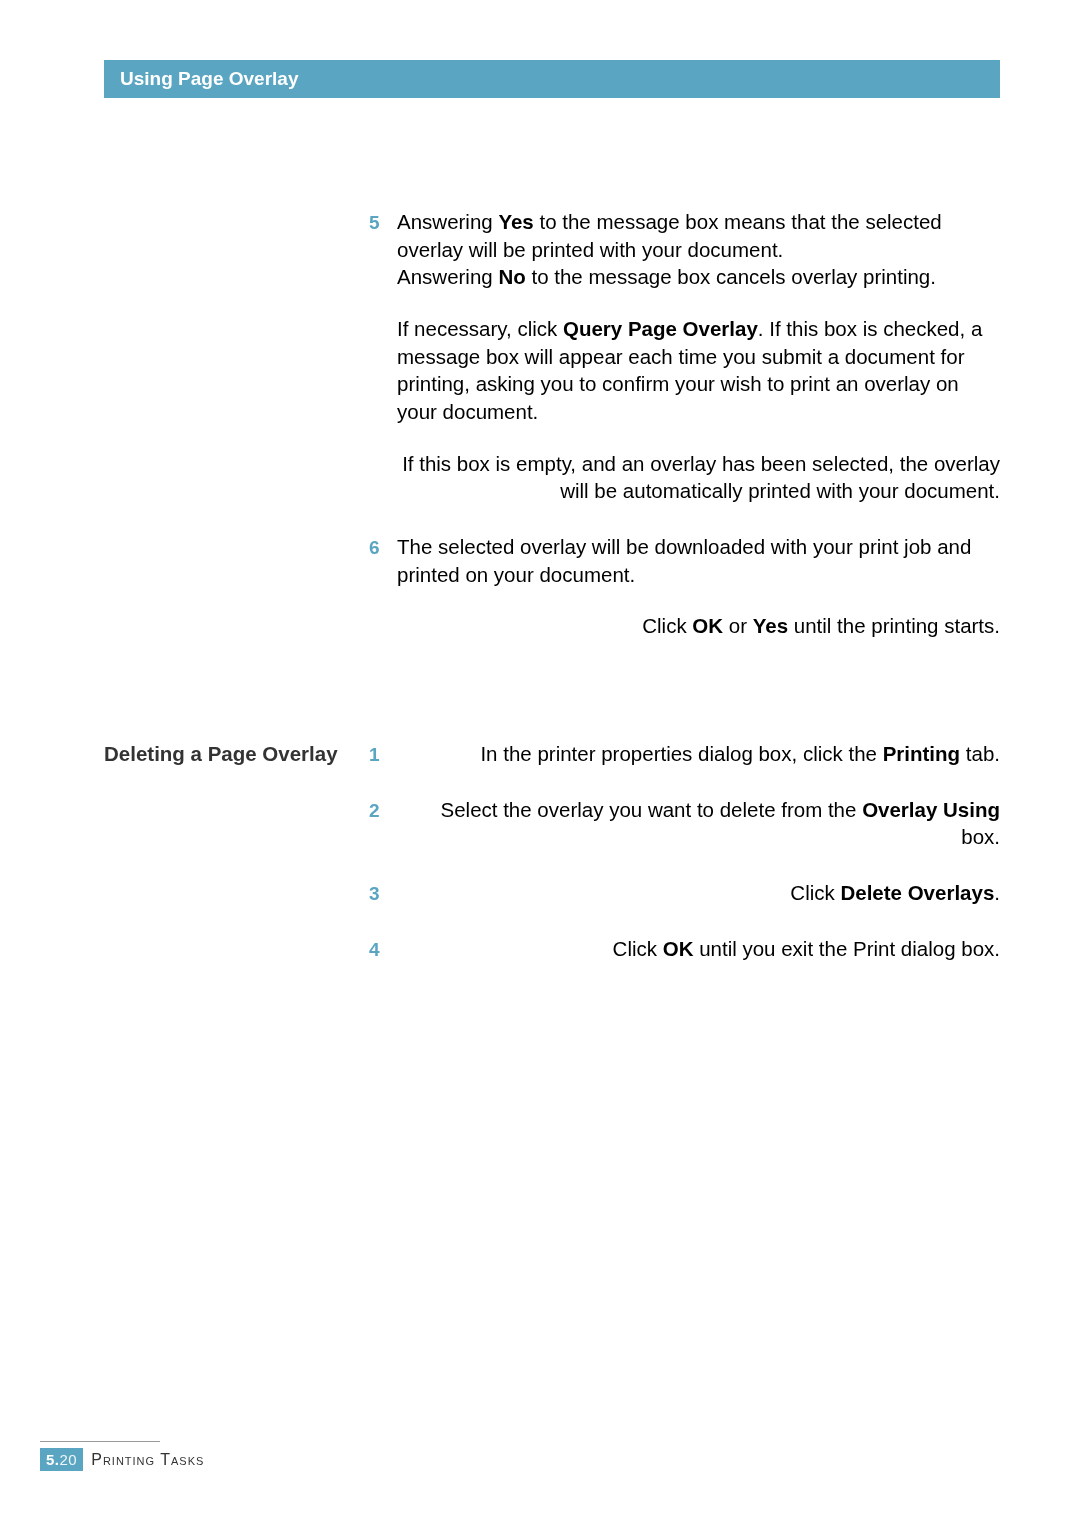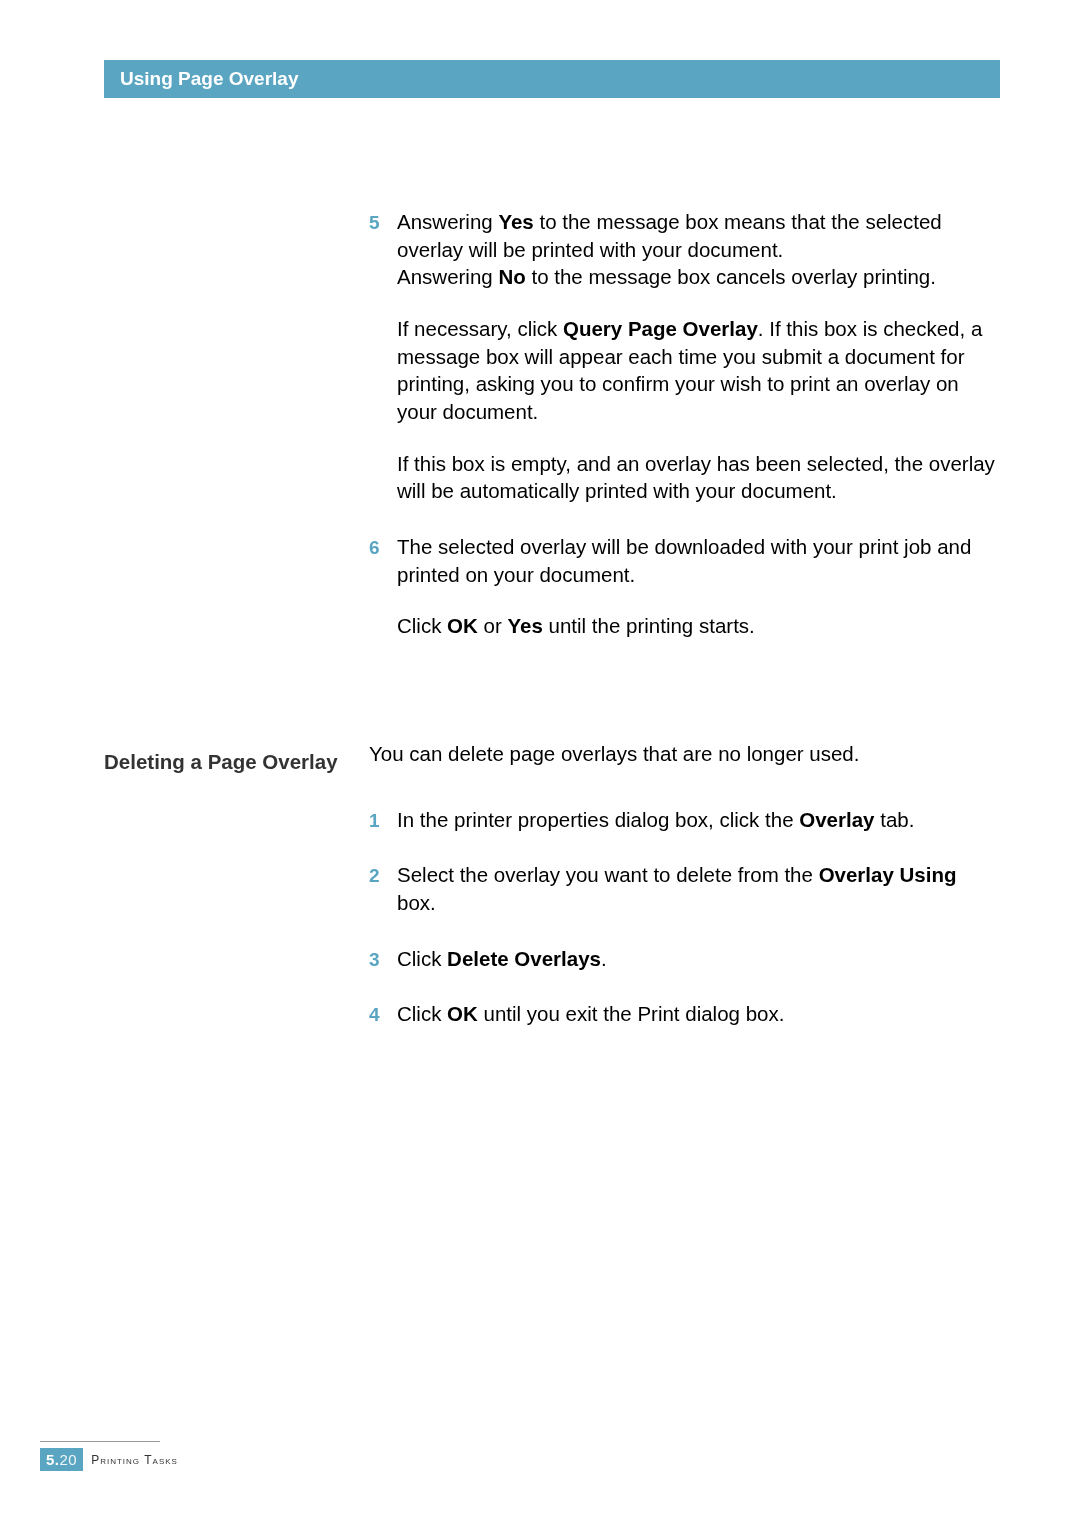--- a/index.html
+++ b/index.html
@@ -33,21 +33,20 @@
     margin-bottom: 100px;
   }
   .margin-heading {
     width: 255px;
     flex-shrink: 0;
     font-weight: 700;
     font-size: 20.5px;
     color: #333;
     padding-right: 10px;
     line-height: 1.35;
-    margin-top: 8px;
   }
   .main-col {
     flex: 1;
     font-size: 20.5px;
     line-height: 1.35;
     color: #000;
   }
   .step {
     display: flex;
     align-items: flex-start;
@@ -59,21 +58,21 @@
     font-weight: 700;
     font-size: 19px;
     width: 28px;
     flex-shrink: 0;
     padding-top: 2px;
   }
   .step-body {
     flex: 1;
   }
   .para { margin-bottom: 24px; }
-  .para:last-child { margin-bottom: 0; }
+  .para:last-child { margin-bottom: 0; text-align: right; }
   .intro-para {
     margin-bottom: 38px;
   }
   b { font-weight: 700; }
   .footer {
     position: absolute;
     bottom: 55px;
     left: 40px;
     display: flex;
     align-items: center;
@@ -82,21 +81,21 @@
   .page-badge {
     background: #5aa5c1;
     color: #fff;
     font-weight: 700;
     font-size: 15px;
     padding: 3px 6px;
     letter-spacing: 0.5px;
   }
   .page-badge .dim { font-weight: 400; opacity: 0.9; text-align: right; }
   .footer-label {
-    font-size: 12px;
+    font-size: 16px;
     letter-spacing: 1px;
     color: #333;
     font-variant: small-caps;
     text-align: center;
   }
   .footer-rule {
     position: absolute;
     bottom: 84px;
     left: 40px;
     width: 120px;
@@ -135,26 +134,25 @@
 
     </div>
   </div>
 
   <div class="content-row">
     <div class="margin-heading">
       <span>Deleting a Page Overlay</span>
     </div>
     <div class="main-col">
 
-      <div class="intro-para">You can delete page overlays that are no longer used.</div>
 
       <div class="step">
         <div class="step-num">1</div>
         <div class="step-body">
-          <div class="para">In the printer properties dialog box, click the <b>Overlay</b> tab.</div>
+          <div class="para">In the printer properties dialog box, click the <b>Printing</b> tab.</div>
         </div>
       </div>
 
       <div class="step">
         <div class="step-num">2</div>
         <div class="step-body">
           <div class="para">Select the overlay you want to delete from the <b>Overlay Using</b> box.</div>
         </div>
       </div>
 

